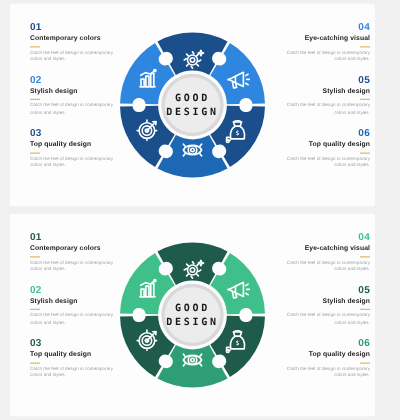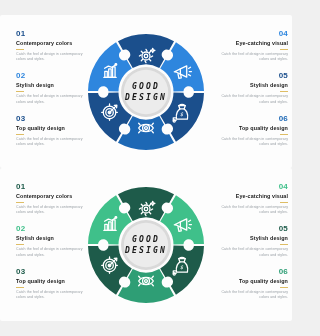--- a/index.html
+++ b/index.html
@@ -3,21 +3,21 @@
 <meta charset="utf-8">
 <style>
   * { box-sizing: border-box; margin: 0; padding: 0; }
   html, body {
     width: 300px; height: 336px;
     background: #f0f0f0;
     font-family: "Liberation Sans", sans-serif;
     overflow: hidden;
   }
   .page { width: 300px; height: 336px; display: flex; flex-direction: column;
-          align-items: flex-start; justify-content: space-between; padding: 15px 0; }
+          align-items: flex-end; justify-content: space-between; padding: 3px 0; }
 
   .slide {
     position: relative;
     width: 292px; height: 162px;
     background: #fdfdfd;
     border-radius: 2px;
     overflow: hidden;
   }
 
   
@@ -42,21 +42,21 @@
   }
   .col-right .rule { margin-left: auto; }
   .desc {
     font-size: 3.6px; line-height: 5.2px; color: #9aa0a6;
     letter-spacing: .05px;
   }
 
   
   .ring { position: absolute; left: 50%; top: 50%;
           transform: translate(-50%,-50%);
-          width: 122px; height: 122px; font-style: italic; }
+          width: 122px; height: 122px; }
   .ring svg { display: block; width: 122px; height: 122px; }
 
   .hub-label {
     position: absolute; left: 50%; top: 50%;
     transform: translate(-50%,-50%);
     text-align: center; width: 60px;
     pointer-events: none;
   }
   .hub-label div {
     font-family: "DejaVu Sans Mono", monospace;

